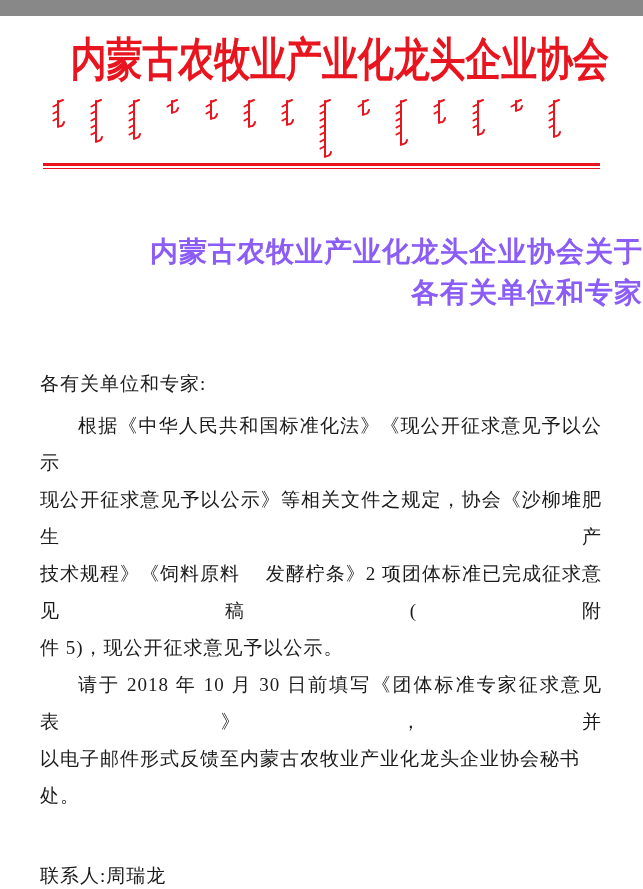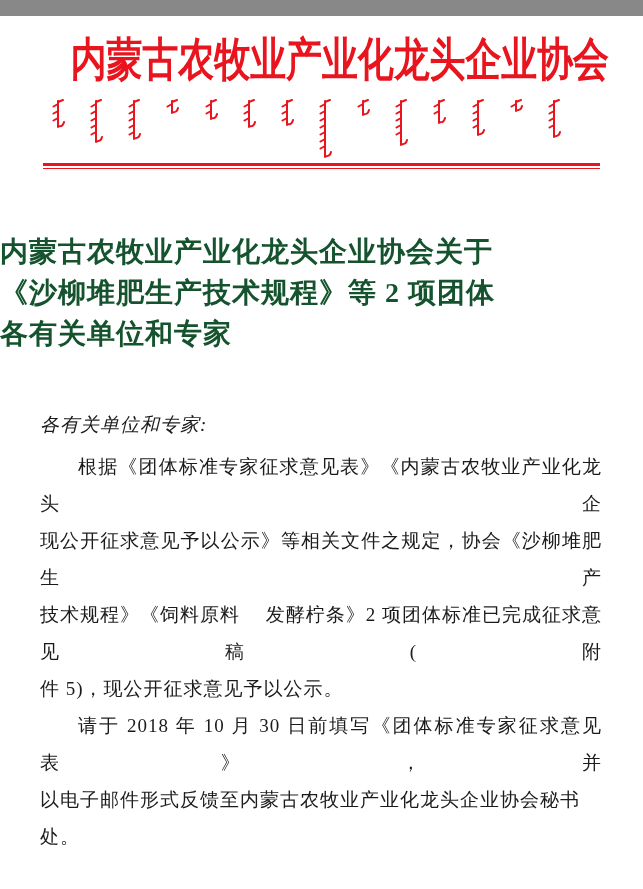--- a/index.html
+++ b/index.html
@@ -46,26 +46,26 @@
     margin: 2px auto 0 43px;
     width: 557px;
     height: 6px;
     border-top: 3px solid #e8151f;
     border-bottom: 1px solid #e8151f;
   }
 
   
   .notice-title {
     margin-top: 62px;
-    text-align: left;
-    font-family: Liberation Serif, serif;
+    text-align: right;
+    font-family: Liberation Sans, sans-serif;
     font-weight: bold;
     font-size: 28px;
     line-height: 41px;
-    color: #14532d;
+    color: #8b5cf6;
     letter-spacing: 1px;
   }
 
   
   .body-text {
     margin: 52px 41px 0 40px; 
     font-size: 19px;
     line-height: 37px;
     letter-spacing: 1px;
     color: #1b1b1b;
@@ -73,21 +73,21 @@
 
   .line { min-height: 37px; }
 
   .line.stretch {
     text-align: justify;
     text-align-last: justify;
   }
 
   .line.indent { text-indent: 2em; }
 
-  .salutation { margin-bottom: 5px; font-style: italic; }
+  .salutation { margin-bottom: 5px; }
 
   .contact-block { margin-top: 43px; }
 </style>
 </head>
 <body>
 
 <div class="page">
 
   <div class="letterhead">
     <div class="org-name">内蒙古农牧业产业化龙头企业协会</div>
@@ -135,29 +135,28 @@
         <svg width="16" height="40" viewBox="0 0 16 40">
           <path d="M8 3 L13 1 M8 2 V38 M8 37 Q13 38 14 33 M8 5 L3.5 7.5 M8 12 L3.5 14.5 M8 19 L3.5 21.5 M8 26 L3.5 28.5" fill="none" stroke="#e8151f" stroke-width="2" stroke-linecap="round"></path>
         </svg>
       </div>
 
     <div class="red-rule"></div>
   </div>
 
   <div class="notice-title">
     <div class="title-line">内蒙古农牧业产业化龙头企业协会关于</div>
-    <div class="title-line">《沙柳堆肥生产技术规程》等 2 项团体</div>
     <div class="title-line">各有关单位和专家</div>
   </div>
 
   <div class="body-text">
 
     <div class="line salutation">各有关单位和专家:</div>
 
-    <div class="line stretch indent">根据《团体标准专家征求意见表》《内蒙古农牧业产业化龙头企</div>
+    <div class="line stretch indent">根据《中华人民共和国标准化法》《现公开征求意见予以公示</div>
     <div class="line stretch">现公开征求意见予以公示》等相关文件之规定，协会《沙柳堆肥生产</div>
     <div class="line stretch">技术规程》《饲料原料　 发酵柠条》2 项团体标准已完成征求意见稿(附</div>
     <div class="line">件 5)，现公开征求意见予以公示。</div>
 
     <div class="line stretch indent">请于 2018 年 10 月 30 日前填写《团体标准专家征求意见表》，并</div>
     <div class="line">以电子邮件形式反馈至内蒙古农牧业产业化龙头企业协会秘书处。</div>
 
     <div class="contact-block">
       <div class="line">联系人:周瑞龙</div>
 

